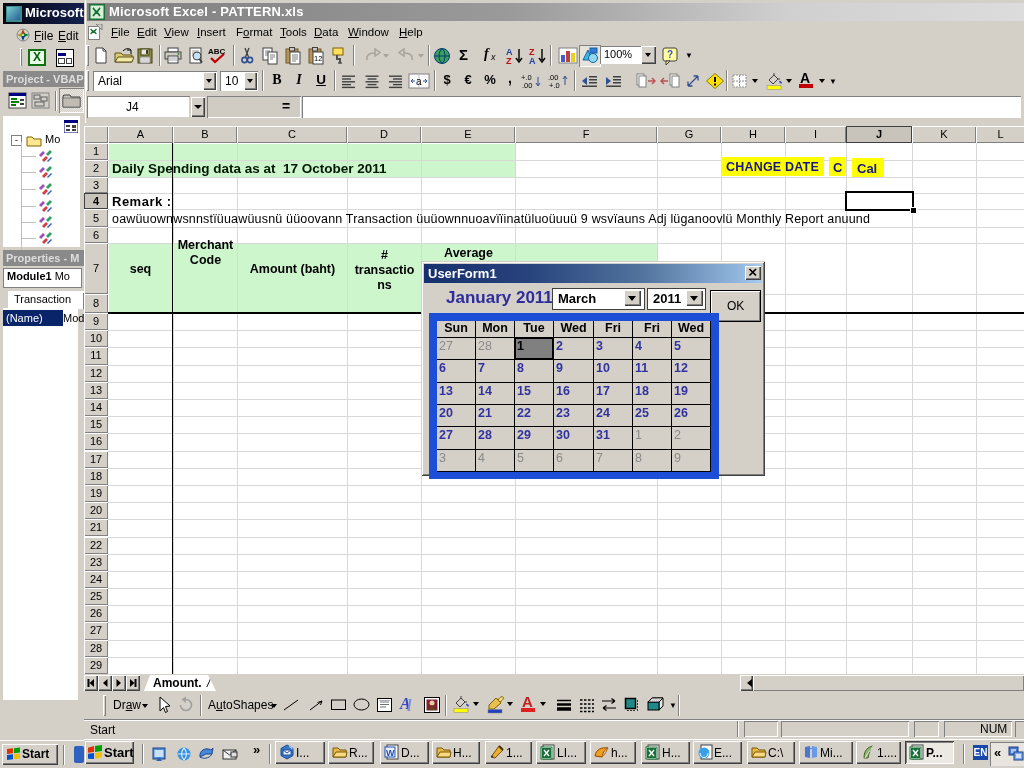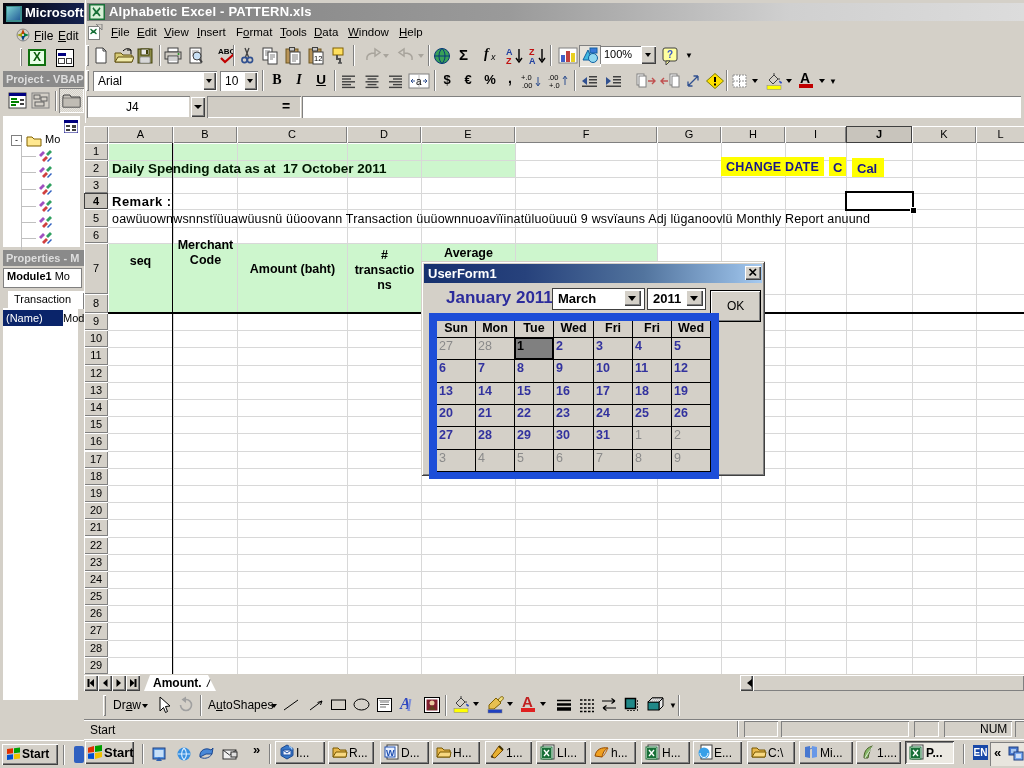--- a/index.html
+++ b/index.html
@@ -152,21 +152,21 @@
 <div class="abs" style="left:74px;top:746px;width:10px;height:17px;background:#3060c0;border-radius:2px;"></div>
 
 <div class="abs" id="xl" style="left:84px;top:0;width:940px;height:768px;background:#d4d0c8;box-shadow:inset 1px 0 0 #d4d0c8, inset 2px 0 0 #fff;">
 
   <div class="abs" style="left:3px;top:3px;width:937px;height:18px;background:linear-gradient(90deg,#7f7f7f,#9a9a9a 45%,#d0d0d0 75%,#dcdcdc);"></div>
   <div class="abs" style="left:5px;top:4px;width:16px;height:16px;"><svg width="16" height="16">
         <rect x="0" y="0" width="16" height="16" fill="#187038"></rect>
         <rect x="1.5" y="1.5" width="13" height="13" fill="#d8f0d8"></rect>
         <path d="M4 4 L7 8 L4 12 M11 4 L8 8 L11 12 M4 4 L11 12 M11 4 L4 12" stroke="#187038" stroke-width="1.6" fill="none"></path>
       </svg></div>
-  <div class="abs" style="left:25px;top:4px;color:#fff;font-weight:bold;font-size:13px;letter-spacing:0.2px;">Alphabetic Excel - PATTERN.xls</div>
+  <div class="abs" style="left:25px;top:4px;color:#fff;font-weight:bold;font-size:13px;letter-spacing:0.2px;">Microsoft Excel - PATTERN.xls</div>
 
   <div class="abs" id="menubar" style="left:3px;top:21px;width:937px;height:22px;background:#d4d0c8;"></div>
 
   <div class="abs" id="stdbar" style="left:3px;top:43px;width:937px;height:26px;background:#d4d0c8;"></div>
 
   <div class="abs" id="fmtbar" style="left:3px;top:69px;width:937px;height:25px;background:#d4d0c8;"></div>
 
   <div class="abs" id="formula" style="left:3px;top:94px;width:937px;height:29px;background:#d4d0c8;"></div>
 </div>
 
@@ -216,21 +216,21 @@
       <rect x="5" y="10" width="10" height="7" fill="#fff" stroke="#404040"></rect>
       <path d="M6 12 L14 12 M6 14 L14 14" stroke="#a0a0a0"></path>
       <circle cx="15.5" cy="8" r="1" fill="#209020"></circle>
     </svg></div>
 <div class="abs" style="left:186px;top:46px;width:30px;height:20px;"><svg width="20" height="20">
       <rect x="4" y="2" width="11" height="15" fill="#fff" stroke="#404040"></rect>
       <path d="M6 5 L13 5 M6 7 L13 7 M6 9 L9 9" stroke="#a0a0a0"></path>
       <circle cx="11" cy="10" r="4" fill="#c8e0f4" stroke="#404040"></circle>
       <path d="M13.5 13 L16 16.5" stroke="#404040" stroke-width="2"></path>
     </svg></div>
-<div class="abs" style="left:217px;top:46px;width:30px;height:20px;"><svg width="22" height="20">
+<div class="abs" style="left:207px;top:46px;width:30px;height:20px;"><svg width="22" height="20">
       <text x="1" y="8" font-size="8" font-weight="bold" fill="#000" font-family="Liberation Sans">ABC</text>
       <path d="M4 12 L8 16 L17 8" stroke="#c00000" stroke-width="2.2" fill="none"></path>
     </svg></div>
 <div class="abs" style="left:233px;top:45px;width:2px;height:21px;box-shadow:inset 1px 0 0 #808080, inset -1px 0 0 #fff;"></div>
 <div class="abs" style="left:237px;top:46px;width:30px;height:20px;"><svg width="20" height="20">
       <path d="M8 2 L11.5 11 M12 2 L8.5 11" stroke="#404040" stroke-width="1.3"></path>
       <circle cx="7.5" cy="14" r="2.6" fill="none" stroke="#305090" stroke-width="1.6"></circle>
       <circle cx="13" cy="14" r="2.6" fill="none" stroke="#305090" stroke-width="1.6"></circle>
     </svg></div>
 <div class="abs" style="left:260px;top:46px;width:30px;height:20px;"><svg width="20" height="20">
@@ -538,21 +538,21 @@
 <div class="abs" style="left:108px;top:312px;width:917px;height:2px;background:#000;"></div>
 <div class="abs" style="left:112px;top:161px;width:500px;height:16px;font-size:13.5px;font-weight:bold;color:#001800;">Daily Spending data as at&nbsp;&nbsp;17 October 2011</div>
 <div class="abs" style="left:721px;top:157px;width:103px;height:19px;background:#ffff00;"></div>
 <div class="abs" style="left:726px;top:160px;font-size:12.5px;font-weight:bold;color:#16168c;letter-spacing:0.2px;">CHANGE DATE</div>
 <div class="abs" style="left:829px;top:157px;width:17px;height:19px;background:#ffff00;"></div>
 <div class="abs" style="left:833px;top:160px;font-size:13px;font-weight:bold;color:#16168c;">C</div>
 <div class="abs" style="left:852px;top:158px;width:32px;height:19px;background:#ffff00;"></div>
 <div class="abs" style="left:857px;top:161px;font-size:13px;font-weight:bold;color:#16168c;">Cal</div>
 <div class="abs" style="left:112px;top:194px;font-size:13px;font-weight:bold;color:#000;letter-spacing:0.5px;">Remark :</div>
 <div class="abs" style="left:112px;top:212px;font-size:12.5px;color:#000;letter-spacing:0.18px;white-space:nowrap;">oawüuownwsnnstïüuawüusnü üüoovann Transaction üuüownnuoavïïinatüluoüuuü 9 wsvïauns Adj lüganoovlü Monthly Report anuund</div>
-<div class="abs" style="left:109px;top:236px;width:63px;height:50px;font-size:12.5px;font-weight:bold;display:flex;align-items:center;justify-content:center;">seq</div>
+<div class="abs" style="left:109px;top:244px;width:63px;height:50px;font-size:12.5px;font-weight:bold;display:flex;align-items:center;justify-content:center;">seq</div>
 <div class="abs" style="left:174px;top:228px;width:63px;height:50px;font-size:12.5px;font-weight:bold;display:flex;align-items:center;justify-content:center;text-align:center;line-height:15px;">Merchant<br>Code</div>
 <div class="abs" style="left:238px;top:244px;width:109px;height:50px;font-size:12.5px;font-weight:bold;display:flex;align-items:center;justify-content:center;">Amount (baht)</div>
 <div class="abs" style="left:348px;top:244px;width:73px;height:52px;font-size:12.5px;font-weight:bold;display:flex;align-items:center;justify-content:center;text-align:center;line-height:15px;">#<br>transactio<br>ns</div>
 <div class="abs" style="left:422px;top:246px;width:93px;height:16px;font-size:12.5px;font-weight:bold;text-align:center;">Average</div>
 <div class="abs" style="left:845px;top:191px;width:69px;height:20px;box-shadow:inset 2px 2px 0 #000, inset -2px -2px 0 #000;background:#fff;"></div>
 <div class="abs" style="left:910px;top:207px;width:5px;height:5px;background:#000;border:1px solid #fff;"></div>
 <div class="abs" style="left:84px;top:674px;width:940px;height:18px;background:#d4d0c8;"></div>
 <div class="abs" style="left:84px;top:675px;width:14px;height:16px;">
     <div class="abs btn" style="left:0;top:0;width:14px;height:16px;"></div>
     <svg width="14" height="14" style="position:absolute;left:0;top:1px;">

